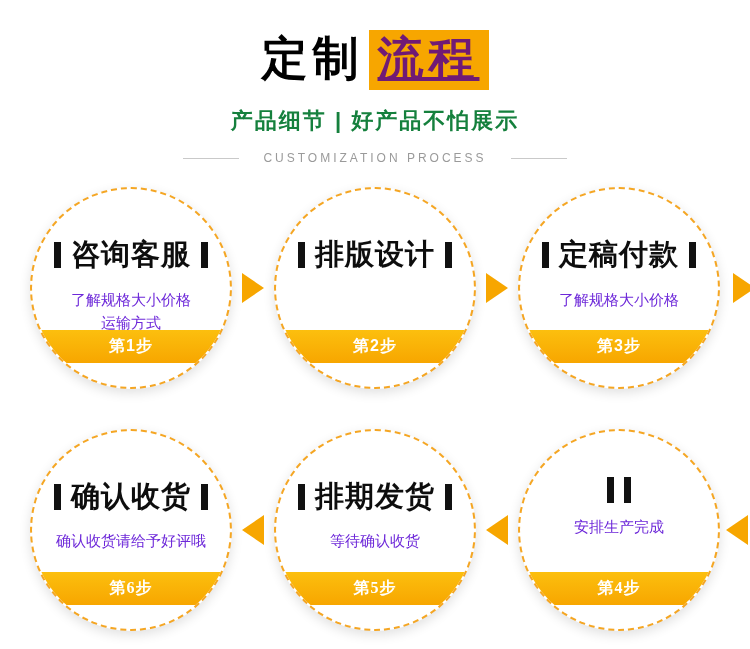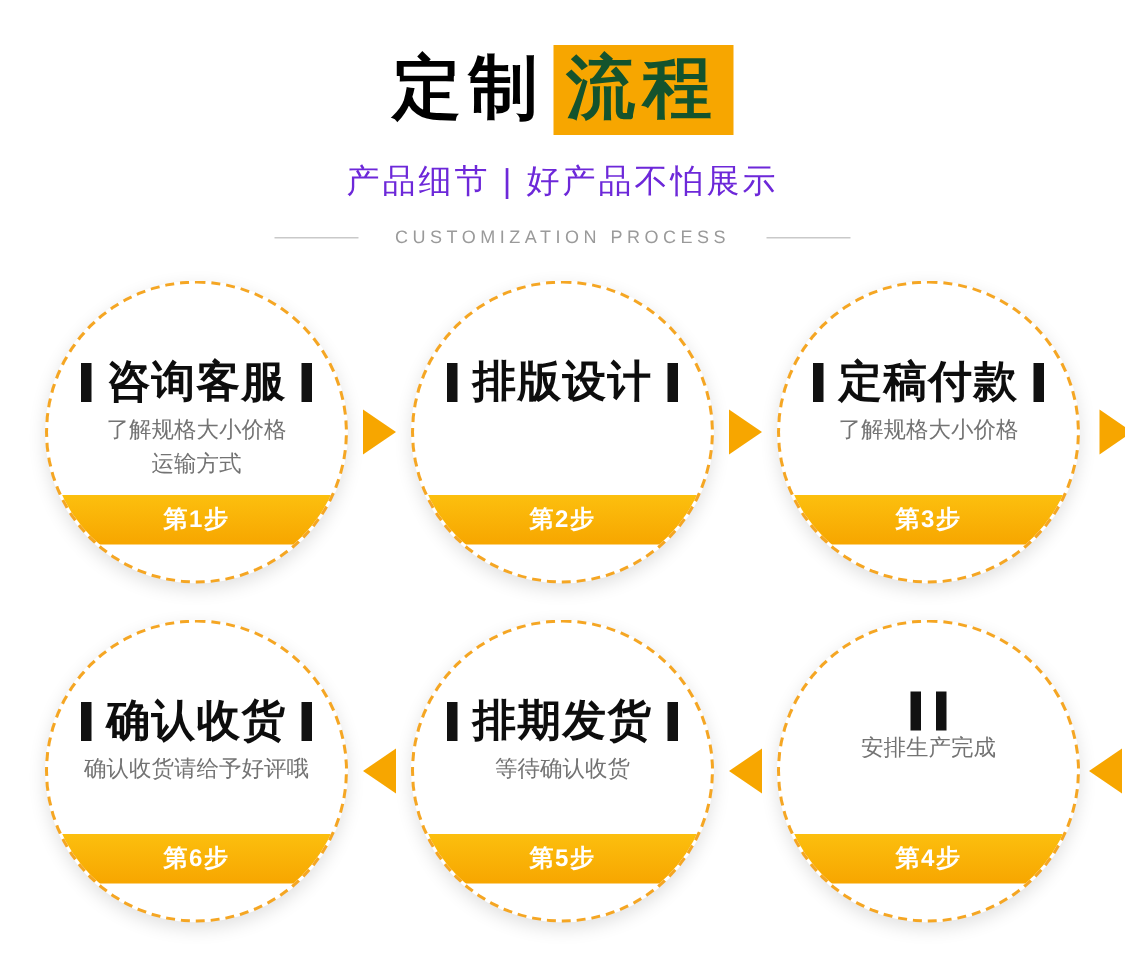--- a/index.html
+++ b/index.html
@@ -3,40 +3,40 @@
 <meta charset="utf-8">
 <style>
   html,body{margin:0;padding:0;background:#fff;}
   .page{
     width:750px;height:649px;background:#ffffff;position:relative;overflow:hidden;
     font-family:"Liberation Sans","DejaVu Sans",sans-serif;
   }
   
   .header{padding-top:30px;text-align:center;}
   .title{margin:0;font-size:46px;line-height:1.2;font-weight:bold;color:#000;letter-spacing:5px;}
-  .title .hl{background:#F7A600;color:#14532d;padding:1px 9px 4px;margin-left:5px;display:inline-block;}
-  .subtitle{margin-top:16px;font-size:22px;color:#6d28d9;font-weight:400;letter-spacing:2px;}
+  .title .hl{background:#F7A600;color:#701a75;padding:1px 9px 4px;margin-left:5px;display:inline-block;text-decoration:underline;}
+  .subtitle{margin-top:16px;font-size:22px;color:#15803d;font-weight:700;letter-spacing:2px;}
   .caption{margin-top:15px;display:flex;align-items:center;justify-content:center;gap:24px;}
   .caption .line{width:56px;height:1px;background:#c9c9c9;}
   .caption-text{font-size:12px;color:#9a9a9a;letter-spacing:3px;}
   
   .row{position:absolute;left:0;width:750px;height:204px;display:flex;align-items:center;justify-content:center;}
   .row1{top:186px;}
-  .row2{top:412px;}
+  .row2{top:428px;font-family:Liberation Serif, serif;}
   
   .circle{
     box-sizing:border-box;width:202px;height:202px;flex:0 0 202px;
     border:2px dashed #F5A623;border-radius:50%;background:#fff;
     position:relative;overflow:hidden;
     box-shadow:0 4px 12px rgba(0,0,0,0.12);
     display:flex;flex-direction:column;align-items:center;padding-top:46px;
   }
   .c-title{display:flex;align-items:center;gap:10px;font-size:29px;font-weight:bold;color:#0d0d0d;letter-spacing:1px;}
   .bar{width:7px;height:26px;background:#111;flex:0 0 7px;}
-  .c-desc{font-size:15px;color:#737373;line-height:1.55;text-align:center;white-space:pre-line;padding:0 14px;}
+  .c-desc{margin-top:13px;font-size:15px;color:#6d28d9;line-height:1.55;text-align:center;white-space:pre-line;padding:0 14px;}
   .c-badge{
     position:absolute;left:0;right:0;bottom:24px;height:33px;
     background:linear-gradient(180deg,#FCBF0E,#F7A600);
     color:#fff;font-size:16px;font-weight:bold;letter-spacing:1px;
     display:flex;align-items:center;justify-content:center;
   }
   
   .arrow{width:0;height:0;border-top:15px solid transparent;border-bottom:15px solid transparent;flex:0 0 auto;}
   .arrow.right{border-left:22px solid #F7A600;margin:0 10px;}
   .arrow.left{border-right:22px solid #F7A600;margin:0 10px;}

